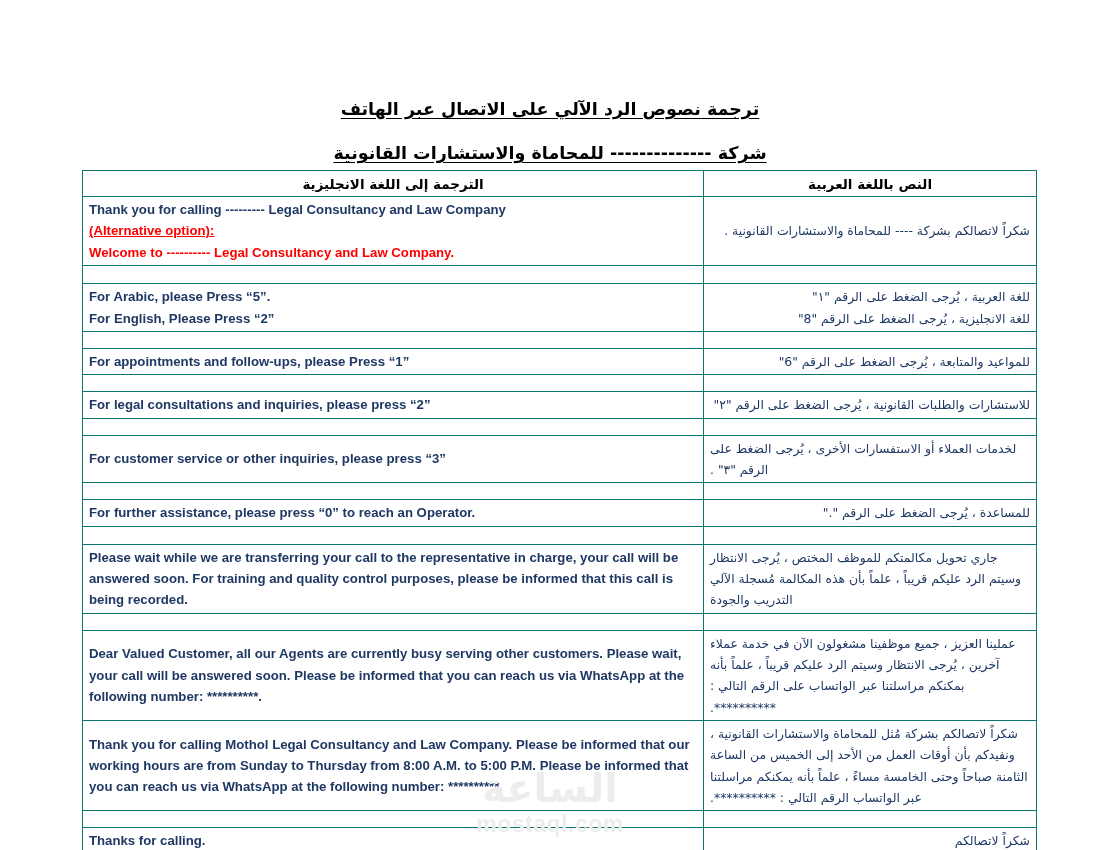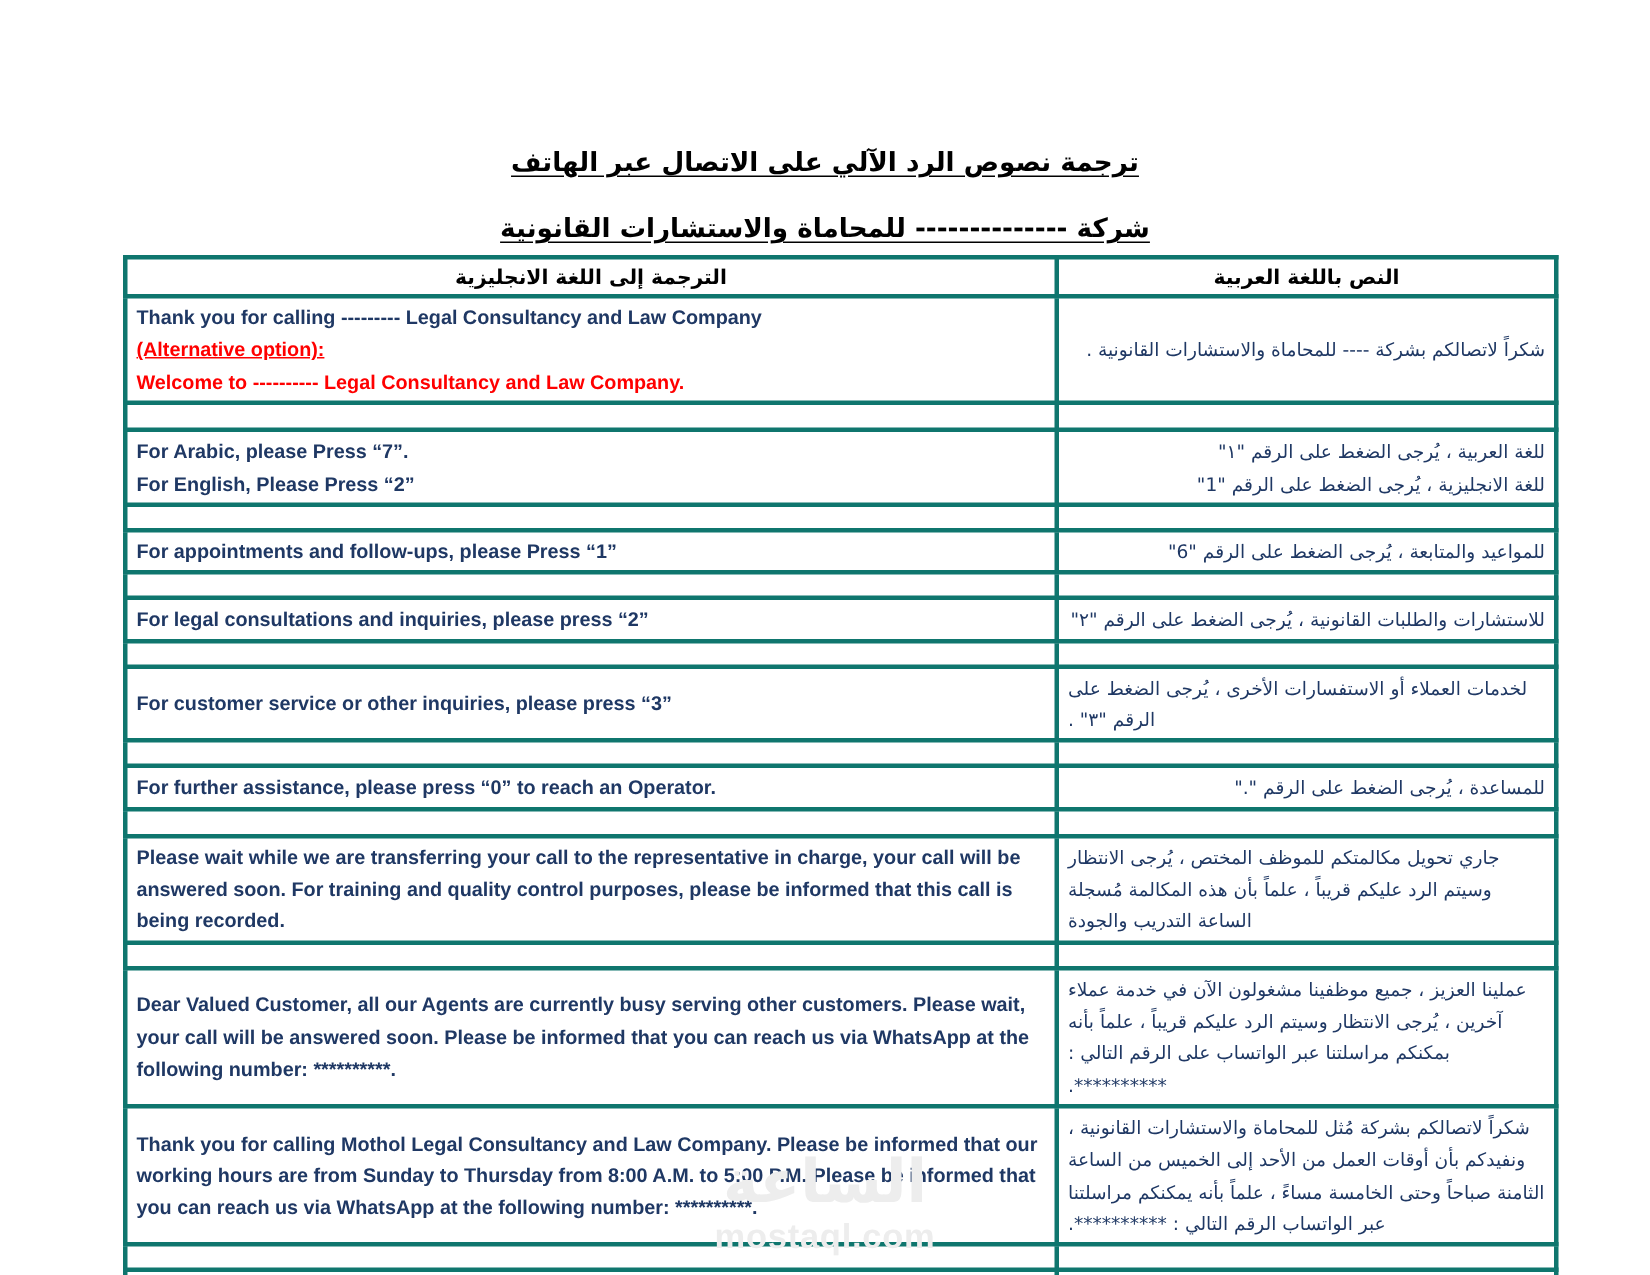--- a/index.html
+++ b/index.html
@@ -53,21 +53,21 @@
     left: 82px;
     top: 170px;
     width: 954px;
   }
   table.sheet {
     border-collapse: collapse;
     width: 954px;
     table-layout: fixed;
   }
   table.sheet td {
-    border: 3px solid #0f766e;
+    border: 1px solid #0f766e;
     vertical-align: middle;
     padding: 2px 6px;
     box-sizing: border-box;
   }
   col.c-en { width: 621px; }
   col.c-ar { width: 333px; }
 
   
   tr.head td {
     text-align: center;
@@ -187,26 +187,26 @@
           <td class="ar">شكراً لاتصالكم بشركة ---- للمحاماة والاستشارات القانونية .</td>
         </tr>
 
         <tr class="spacer">
           <td></td>
           <td></td>
         </tr>
 
         <tr>
           <td class="en">
-            <span class="en-line">For Arabic, please Press “7”.</span>
+            <span class="en-line">For Arabic, please Press “5”.</span>
             <span class="en-line">For English, Please Press “2”</span>
           </td>
           <td class="ar">
             <span class="en-line">للغة العربية ، يُرجى الضغط على الرقم "١"</span>
-            <span class="en-line">للغة الانجليزية ، يُرجى الضغط على الرقم "1"</span>
+            <span class="en-line">للغة الانجليزية ، يُرجى الضغط على الرقم "8"</span>
           </td>
         </tr>
 
         <tr class="spacer-thin thick-bottom">
           <td></td>
           <td></td>
         </tr>
 
         <tr class="thick-bottom">
           <td class="en">For appointments and follow-ups, please Press “1”</td>
@@ -243,21 +243,21 @@
           <td class="ar">للمساعدة ، يُرجى الضغط على الرقم "."</td>
         </tr>
 
         <tr class="spacer">
           <td></td>
           <td></td>
         </tr>
 
         <tr>
           <td class="en">Please wait while we are transferring your call to the representative in charge, your call will be answered soon. For training and quality control purposes, please be informed that this call is being recorded.</td>
-          <td class="ar tall">جاري تحويل مكالمتكم للموظف المختص ، يُرجى الانتظار وسيتم الرد عليكم قريباً ، علماً بأن هذه المكالمة مُسجلة الساعة التدريب والجودة</td>
+          <td class="ar tall">جاري تحويل مكالمتكم للموظف المختص ، يُرجى الانتظار وسيتم الرد عليكم قريباً ، علماً بأن هذه المكالمة مُسجلة الآلي التدريب والجودة</td>
         </tr>
 
         <tr class="spacer-thin">
           <td></td>
           <td></td>
         </tr>
 
         <tr>
           <td class="en">Dear Valued Customer, all our Agents are currently busy serving other customers. Please wait, your call will be answered soon. Please be informed that you can reach us via WhatsApp at the following number: **********.</td>
           <td class="ar tall">عملينا العزيز ، جميع موظفينا مشغولون الآن في خدمة عملاء آخرين ، يُرجى الانتظار وسيتم الرد عليكم قريباً ، علماً بأنه بمكنكم مراسلتنا عبر الواتساب على الرقم التالي : **********.</td>

